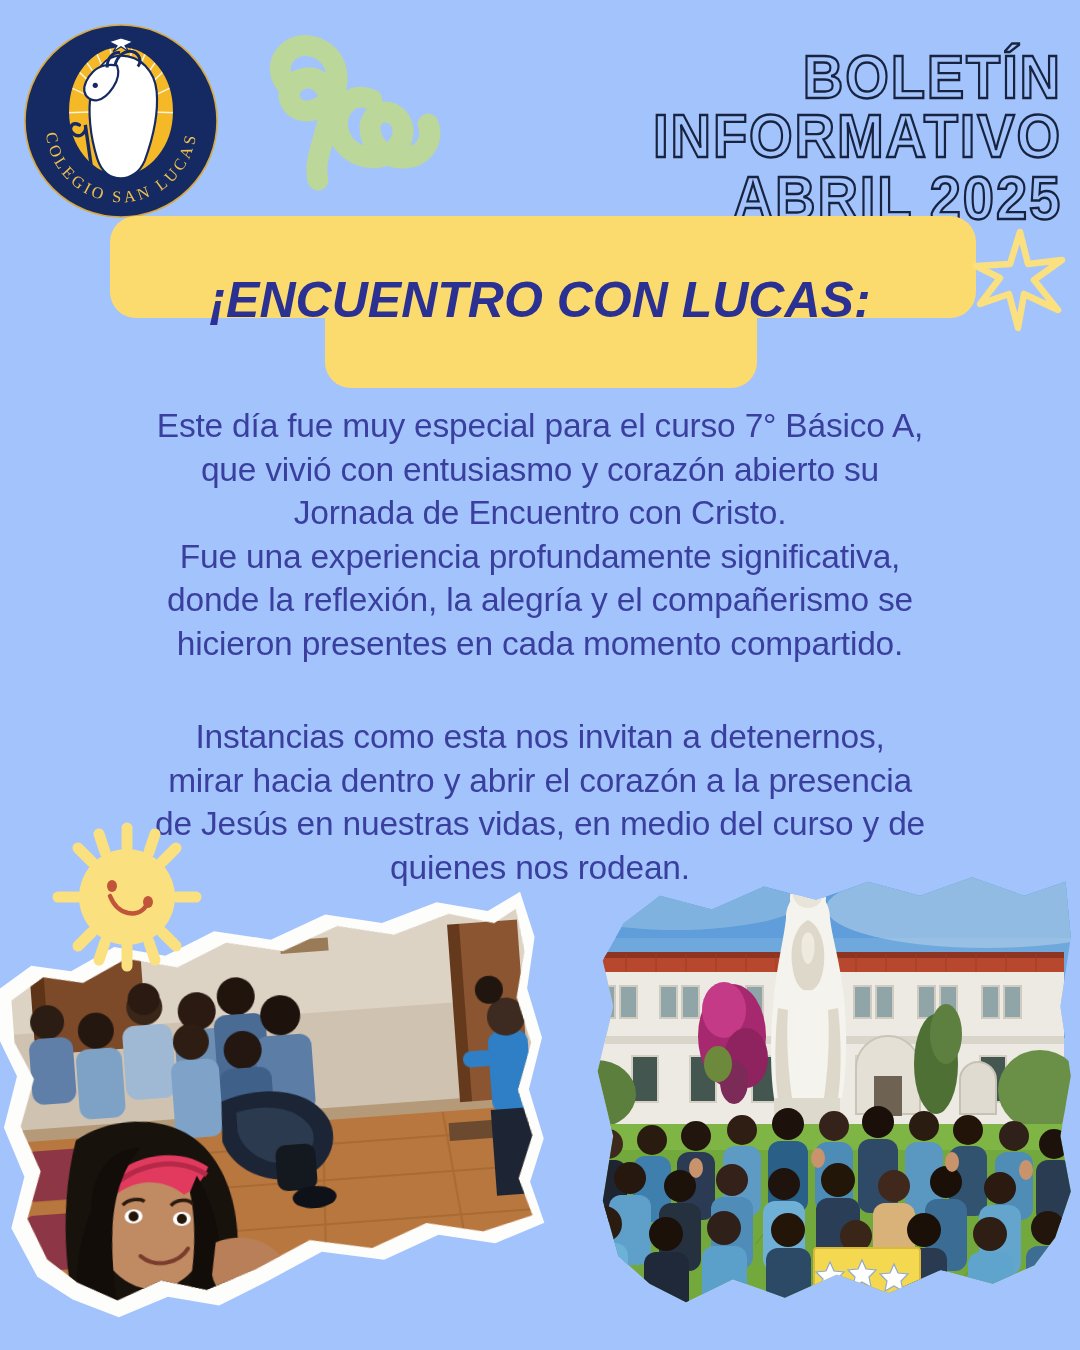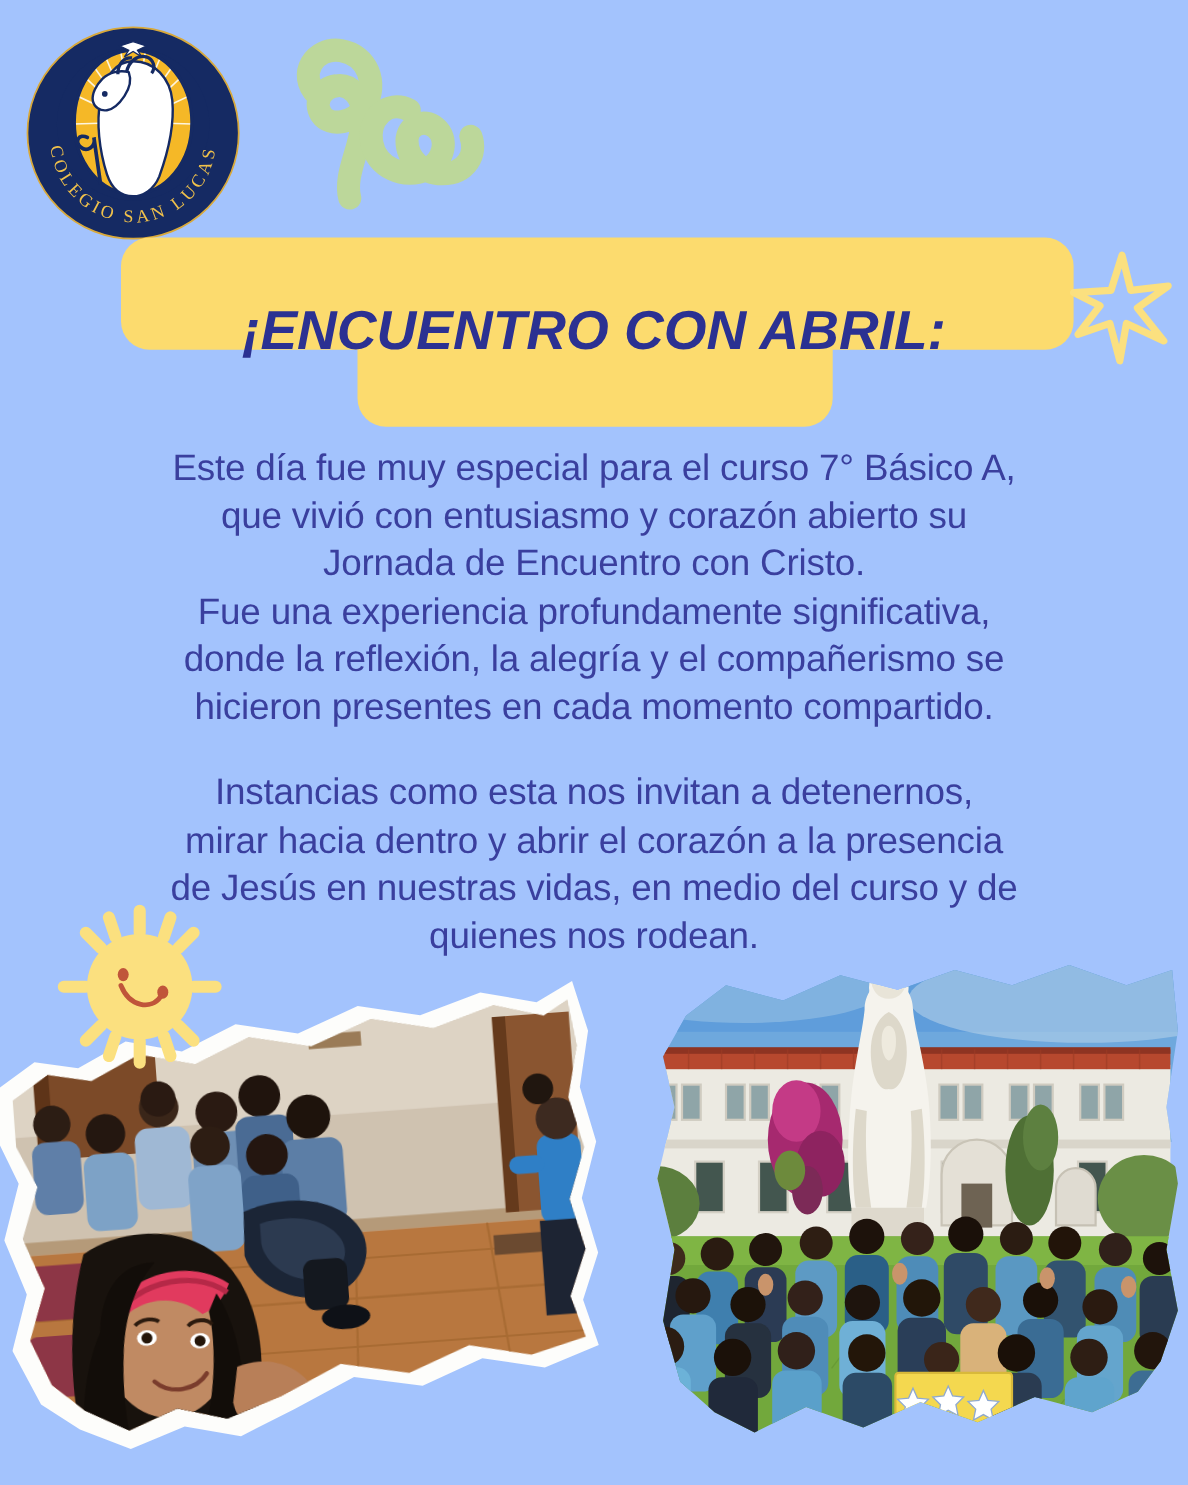--- a/index.html
+++ b/index.html
@@ -61,21 +61,21 @@
   #star{position:absolute;left:962px;top:224px;width:112px;height:112px;z-index:4;}
 
   
   #body-copy{
     position:absolute;left:46px;top:404px;width:988px;
     text-align:center;color:#3a3f9e;
     font-size:33.5px;line-height:1.30;font-weight:400;
     letter-spacing:-0.2px;
   }
   #body-copy p{margin:0;}
-  #body-copy p + p{margin-top:34px;}
+  #body-copy p + p{margin-top:50px;}
 
   
   #sun{position:absolute;left:52px;top:822px;width:150px;height:150px;z-index:6;}
 
   
   .photo{position:absolute;overflow:hidden;}
 
   #photo-left{
     left:-8px;top:898px;width:560px;height:420px;
     transform:rotate(-4.2deg);transform-origin:center;
@@ -164,26 +164,30 @@
     <svg viewBox="0 0 200 190" width="200" height="190">
       <g fill="none" stroke="#bcd79a" stroke-width="21" stroke-linecap="round">
         <path d="M 36,58 C 18,40 34,14 58,18 C 82,22 92,48 80,68 C 70,84 48,88 40,76
                  C 33,65 40,52 54,50 C 66,48 78,60 78,76 C 78,104 60,130 66,152"></path>
         <path d="M 120,72 C 100,62 82,80 86,102 C 90,124 116,136 136,126 C 152,118 156,98 144,88
                  C 133,79 118,86 118,100 C 118,116 132,130 150,130 C 172,130 182,112 176,96"></path>
       </g>
     </svg>
   </div>
 
+  <div id="header-title">
+    <span class="ln l1">BOLETÍN INFORMATIVO</span>
+    <span class="ln l2">ABRIL 2025</span>
+  </div>
 
   <div class="banner-wrap">
     <div class="band band-top"></div>
     <div class="band band-bot"></div>
     <div class="banner-text">
-      <span class="bl1">¡ENCUENTRO CON ABRIL:</span>
+      <span class="bl1">¡ENCUENTRO CON LUCAS:</span>
     </div>
   </div>
 
   <div id="star">
     <svg viewBox="0 0 112 112" width="112" height="112">
       <path d="M 58,8 L 66,40 L 100,36 L 72,56 L 96,86 L 62,70 L 56,104 L 47,70 L 18,80 L 38,54 L 14,42 L 48,40 Z" fill="none" stroke="#fbe07f" stroke-width="6.5" stroke-linejoin="round" stroke-linecap="round"></path>
     </svg>
   </div>
 
   <div id="body-copy">

